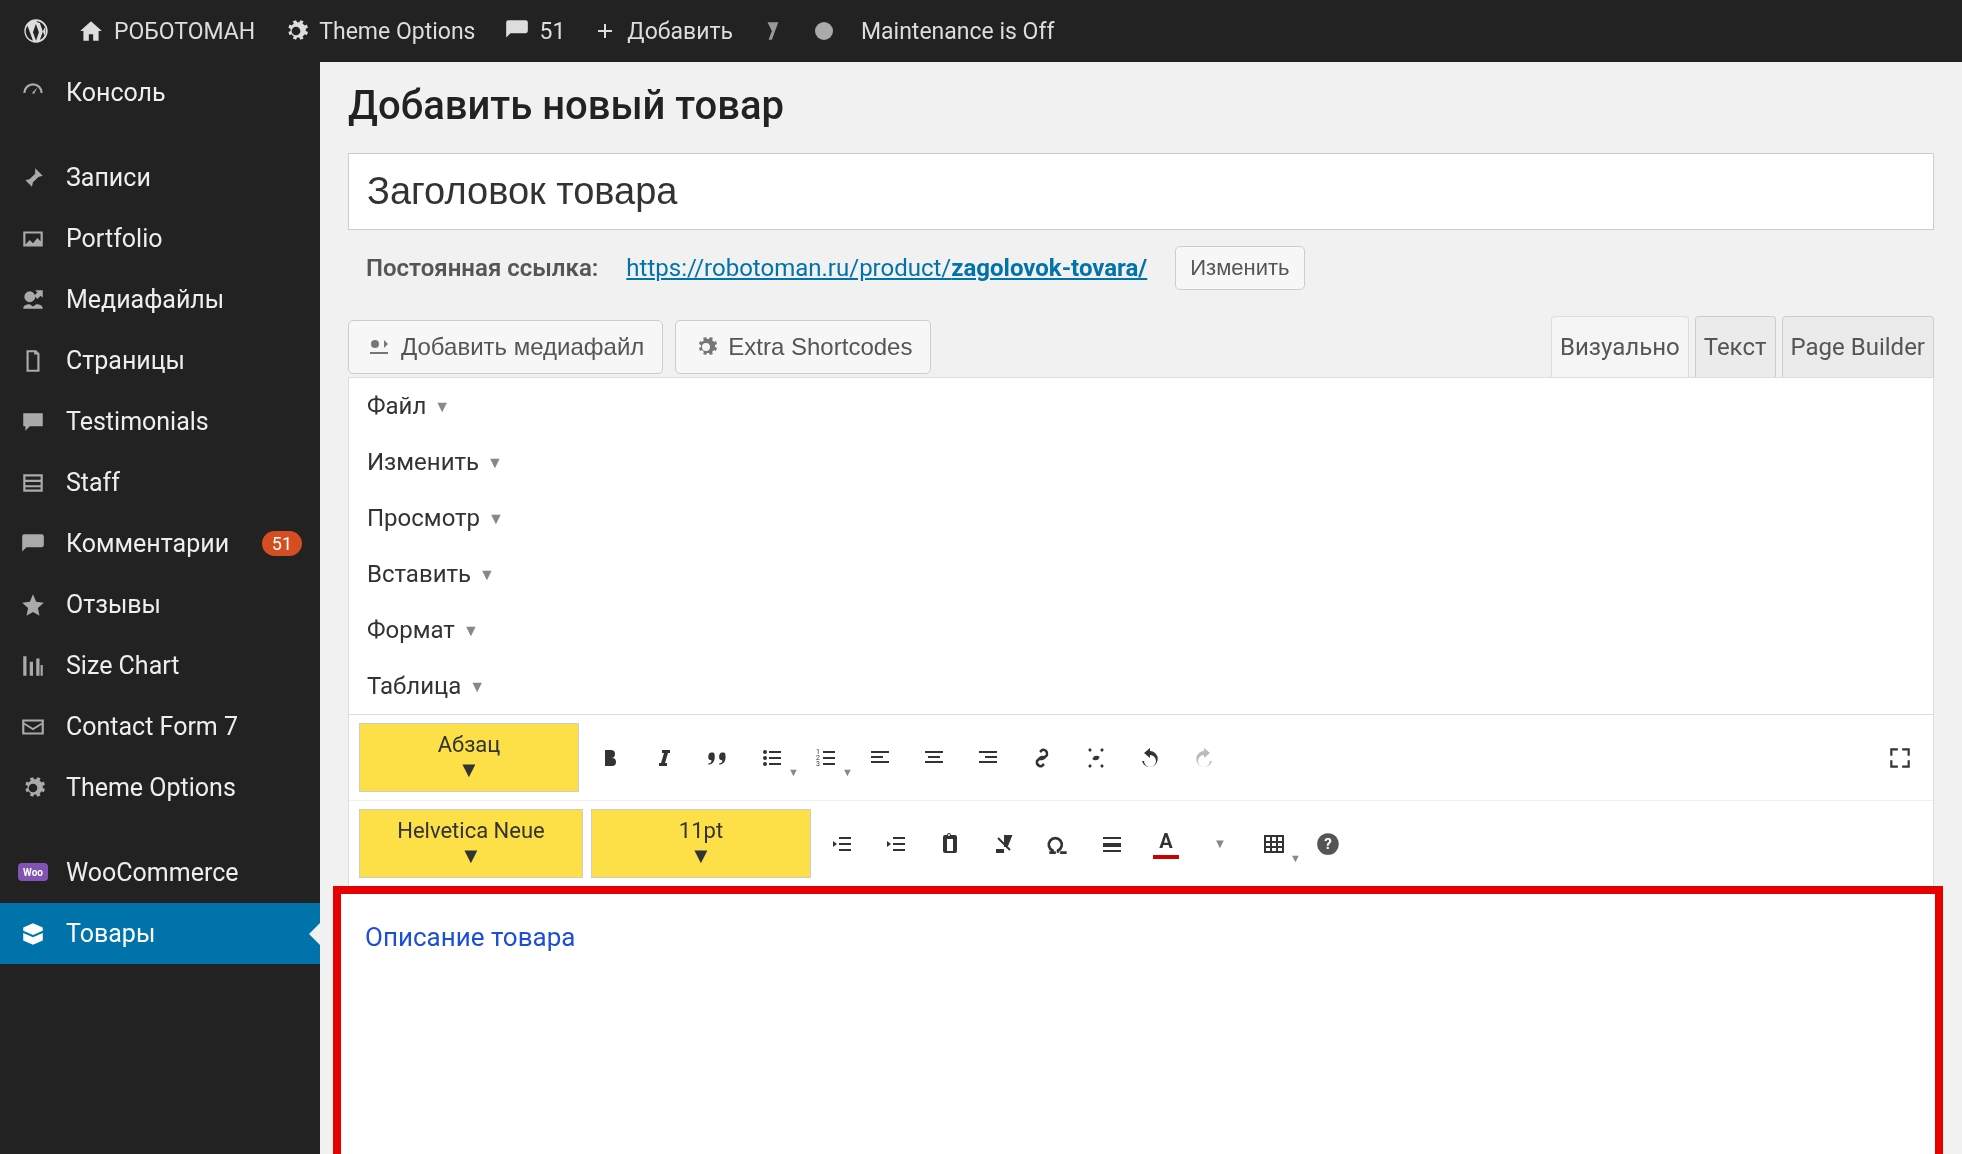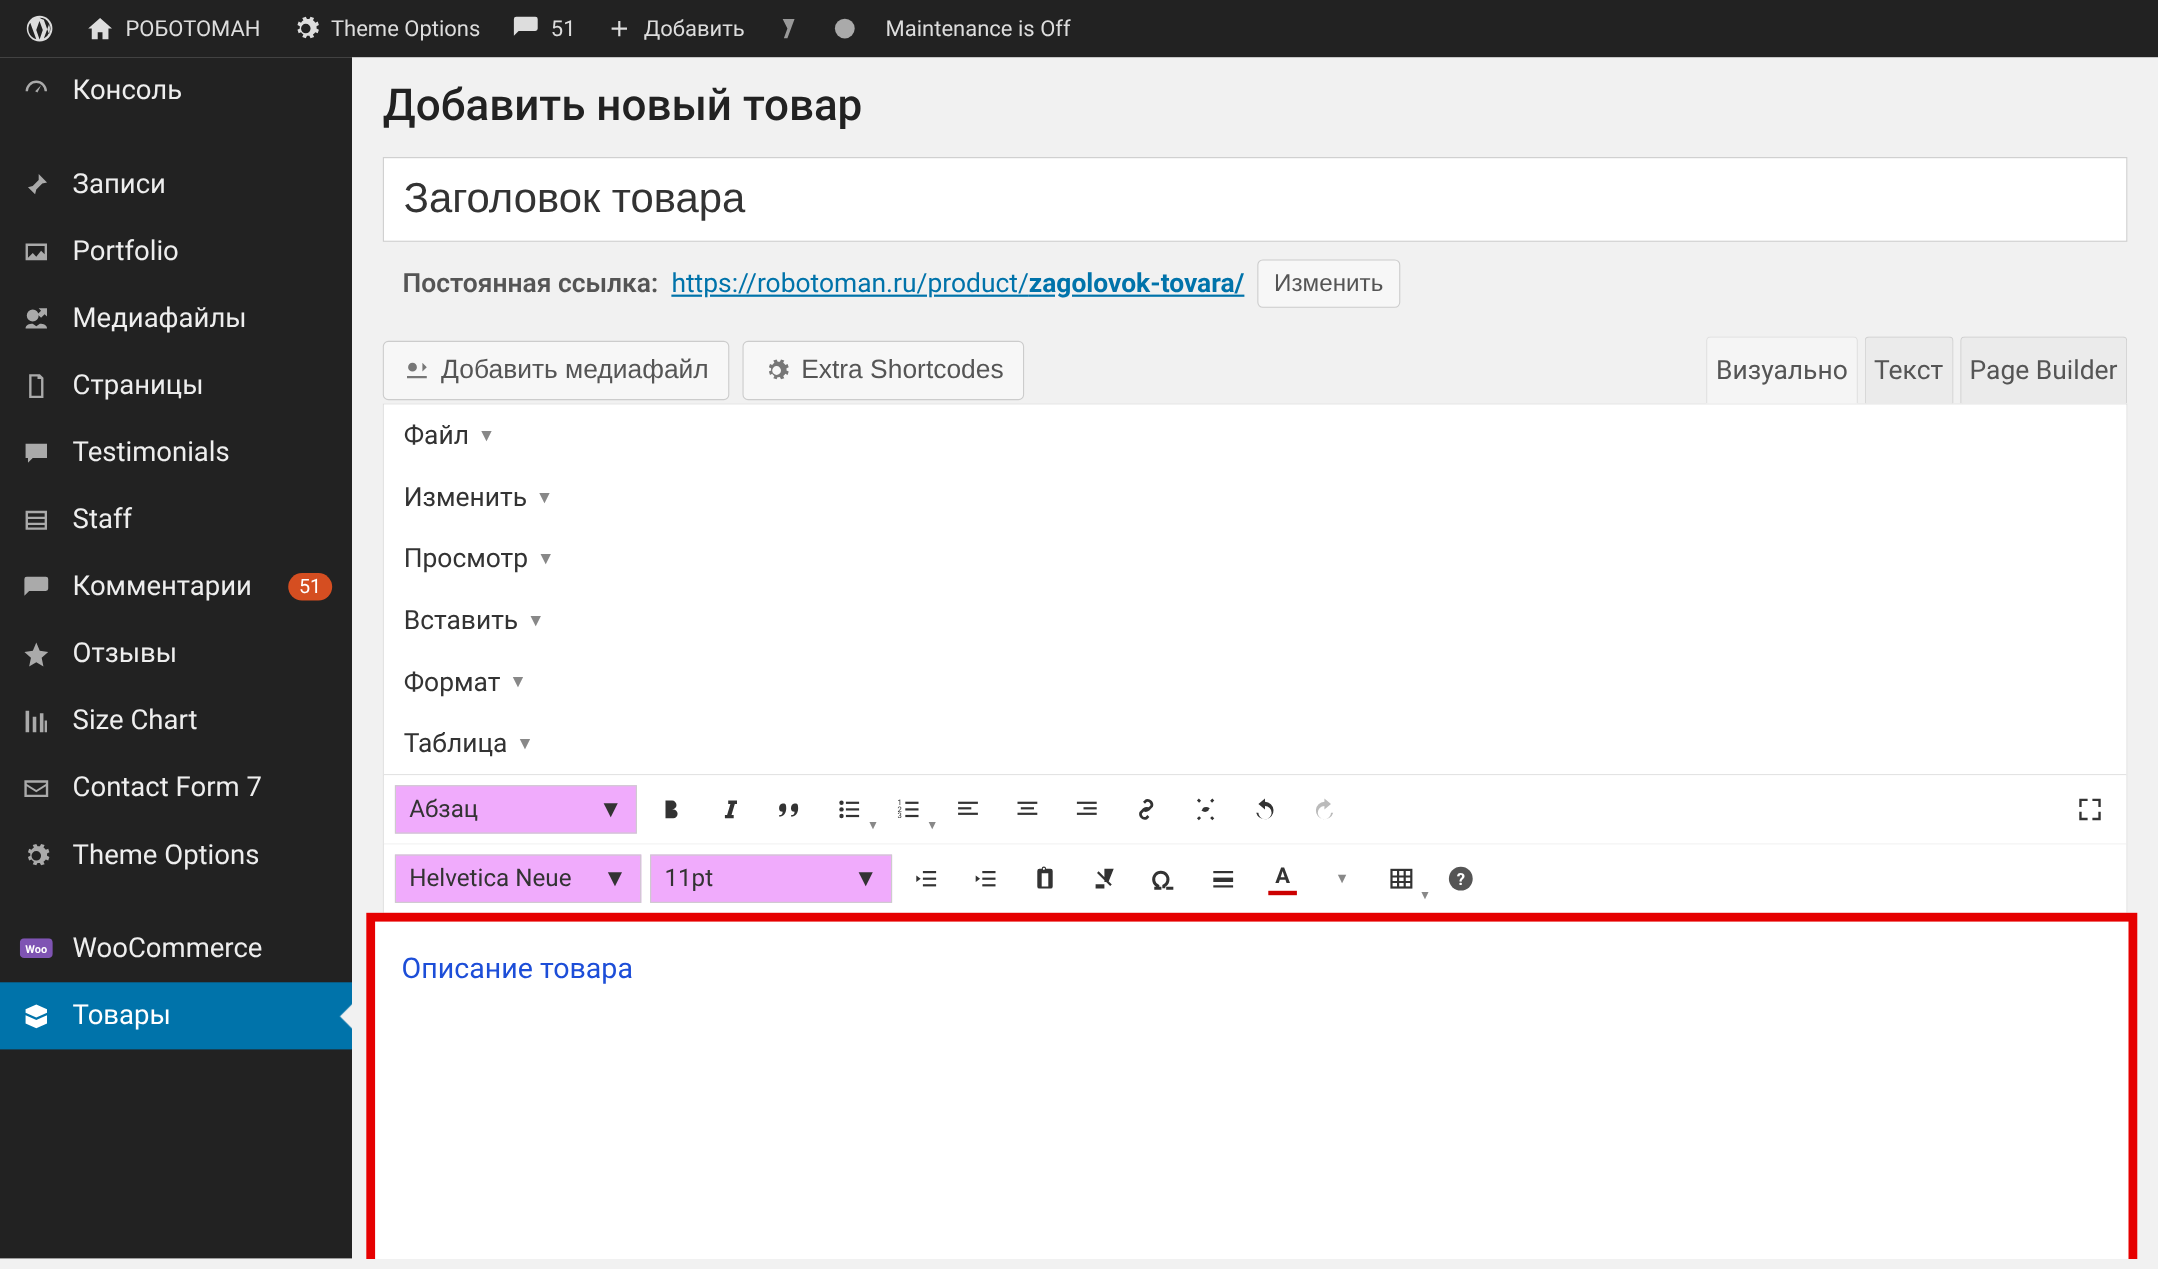--- a/index.html
+++ b/index.html
@@ -1,20 +1,20 @@
 <!DOCTYPE html>
 <html><head>
 <meta charset="utf-8">
 <style>
 * { margin: 0; padding: 0; box-sizing: border-box; }
 body { font-family: -apple-system, BlinkMacSystemFont, "Segoe UI", Roboto, sans-serif; background: #f1f1f1; color: #444; width: 1962px; height: 1154px; overflow: hidden; }
 svg { display: block; }
 
 
-.admin-bar { background: #222; color: #eee; height: 52px; display: flex; align-items: center; padding: 0 8px; font-size: 20px; gap: 0; }
+.admin-bar { background: #222; color: #eee; height: 62px; display: flex; align-items: center; padding: 0 8px; font-size: 23px; gap: 0; }
 .admin-bar-item { display: flex; align-items: center; gap: 10px; padding: 0 14px; height: 100%; cursor: pointer; color: #ddd; }
 .admin-bar-item .icon-wrap { display: flex; align-items: center; justify-content: center; }
 .admin-dot { width: 18px; height: 18px; border-radius: 50%; background: #aaa; }
 
 
 .layout { display: flex; height: calc(1154px - 62px); border-radius: 19px; }
 .sidebar { background: #222; width: 320px; color: #eee; font-size: 25px; }
 .sidebar-item { display: flex; align-items: center; gap: 18px; padding: 16px 18px; cursor: pointer; color: #eee; position: relative; }
 .sidebar-item.active { background: #0073aa; color: #fff; }
 .sidebar-item.active::after { content: ""; position: absolute; right: -1px; top: 50%; transform: translateY(-50%); border: 12px solid transparent; border-right-color: #f1f1f1; }
@@ -22,21 +22,21 @@
 .sidebar-item .icon-wrap { width: 30px; display: flex; align-items: center; justify-content: center; }
 .sidebar-sep { height: 24px; }
 
 
 .main { flex: 1; padding: 20px 28px 0 28px; overflow: auto; }
 .page-title { font-size: 40px; font-weight: 500; color: #222; margin-bottom: 24px; }
 
 .title-input { width: 100%; background: #fff; border: 1px solid #ccc; font-size: 38px; padding: 16px 18px; color: #333; margin-bottom: 16px; }
 .title-input::placeholder { color: #888; }
 
-.permalink-row { display: flex; align-items: center; gap: 12px; font-size: 24px; margin-bottom: 26px; padding-left: 18px; }
+.permalink-row { display: flex; align-items: center; gap: 28px; font-size: 24px; margin-bottom: 26px; padding-left: 18px; }
 .permalink-label { color: #555; font-weight: 600; }
 .permalink-url { color: #0073aa; text-decoration: underline; cursor: pointer; }
 .permalink-url b { font-weight: 700; }
 .btn-small { background: #f7f7f7; border: 1px solid #ccc; border-radius: 5px; padding: 8px 14px; font-size: 22px; cursor: pointer; color: #555; }
 
 
 .editor-header { display: flex; align-items: center; justify-content: space-between; margin-bottom: 0; }
 .editor-btns { display: flex; gap: 12px; }
 .media-btn { background: #f7f7f7; border: 1px solid #ccc; border-radius: 5px; padding: 12px 18px; font-size: 24px; cursor: pointer; color: #555; display: flex; align-items: center; gap: 10px; }
 .editor-tabs { display: flex; }
@@ -44,21 +44,21 @@
 .editor-tab.active { background: #f5f5f5; border-color: #ddd; }
 
 
 .editor-container { border: 1px solid #ddd; background: #fff; }
 .menu-bar { display: flex; gap: 28px; padding: 14px 18px; background: #fff; font-size: 24px; border-bottom: 1px solid #ddd; flex-direction: column; }
 .menu-bar-item { display: flex; align-items: center; gap: 8px; cursor: pointer; color: #333; }
 .menu-caret { color: #888; font-size: 16px; }
 
 
 .toolbar-row { display: flex; align-items: center; gap: 8px; padding: 8px 10px; background: #fff; border-bottom: 1px solid #eee; }
-.tb-select { background: #f0abfc; border: 1px solid #ccc; padding: 8px 12px; font-size: 22px; color: #333; display: flex; align-items: center; justify-content: space-between; cursor: pointer; }
+.tb-select { background: #fde047; border: 1px solid #ccc; padding: 8px 12px; font-size: 22px; color: #333; display: flex; align-items: center; justify-content: space-between; cursor: pointer; flex-direction: column; }
 .tb-select.w1 { width: 220px; }
 .tb-select.w2 { width: 224px; }
 .tb-select.w3 { width: 220px; }
 .tb-btn { width: 46px; height: 46px; display: flex; align-items: center; justify-content: center; cursor: pointer; color: #333; border-radius: 3px; position: relative; }
 .tb-btn.disabled { color: #bbb; }
 .tb-btn .mini-caret { position: absolute; right: -4px; bottom: 2px; font-size: 11px; color: #888; }
 .tb-spacer { flex: 1; }
 .tb-underline { height: 4px; width: 26px; background: #c00; margin-top: 2px; }
 
 

